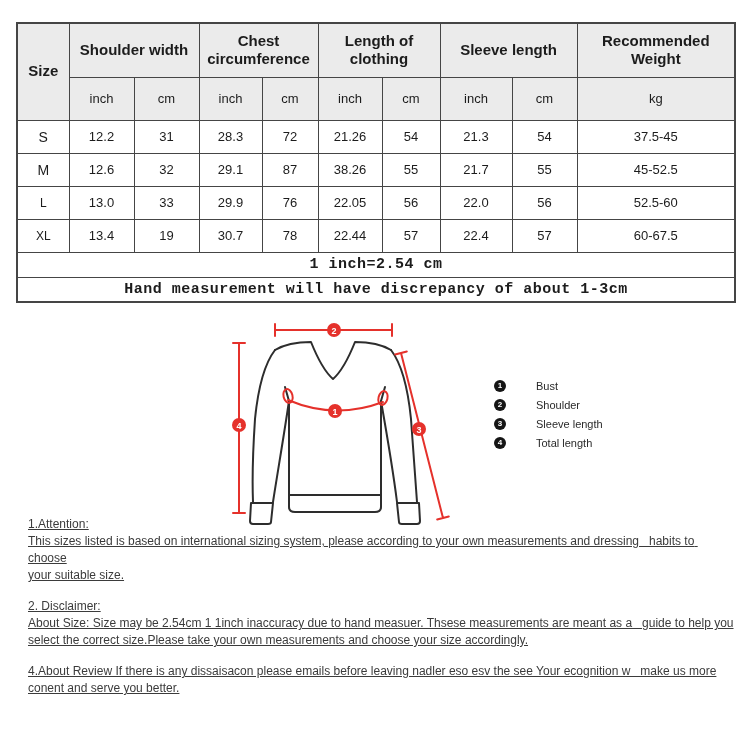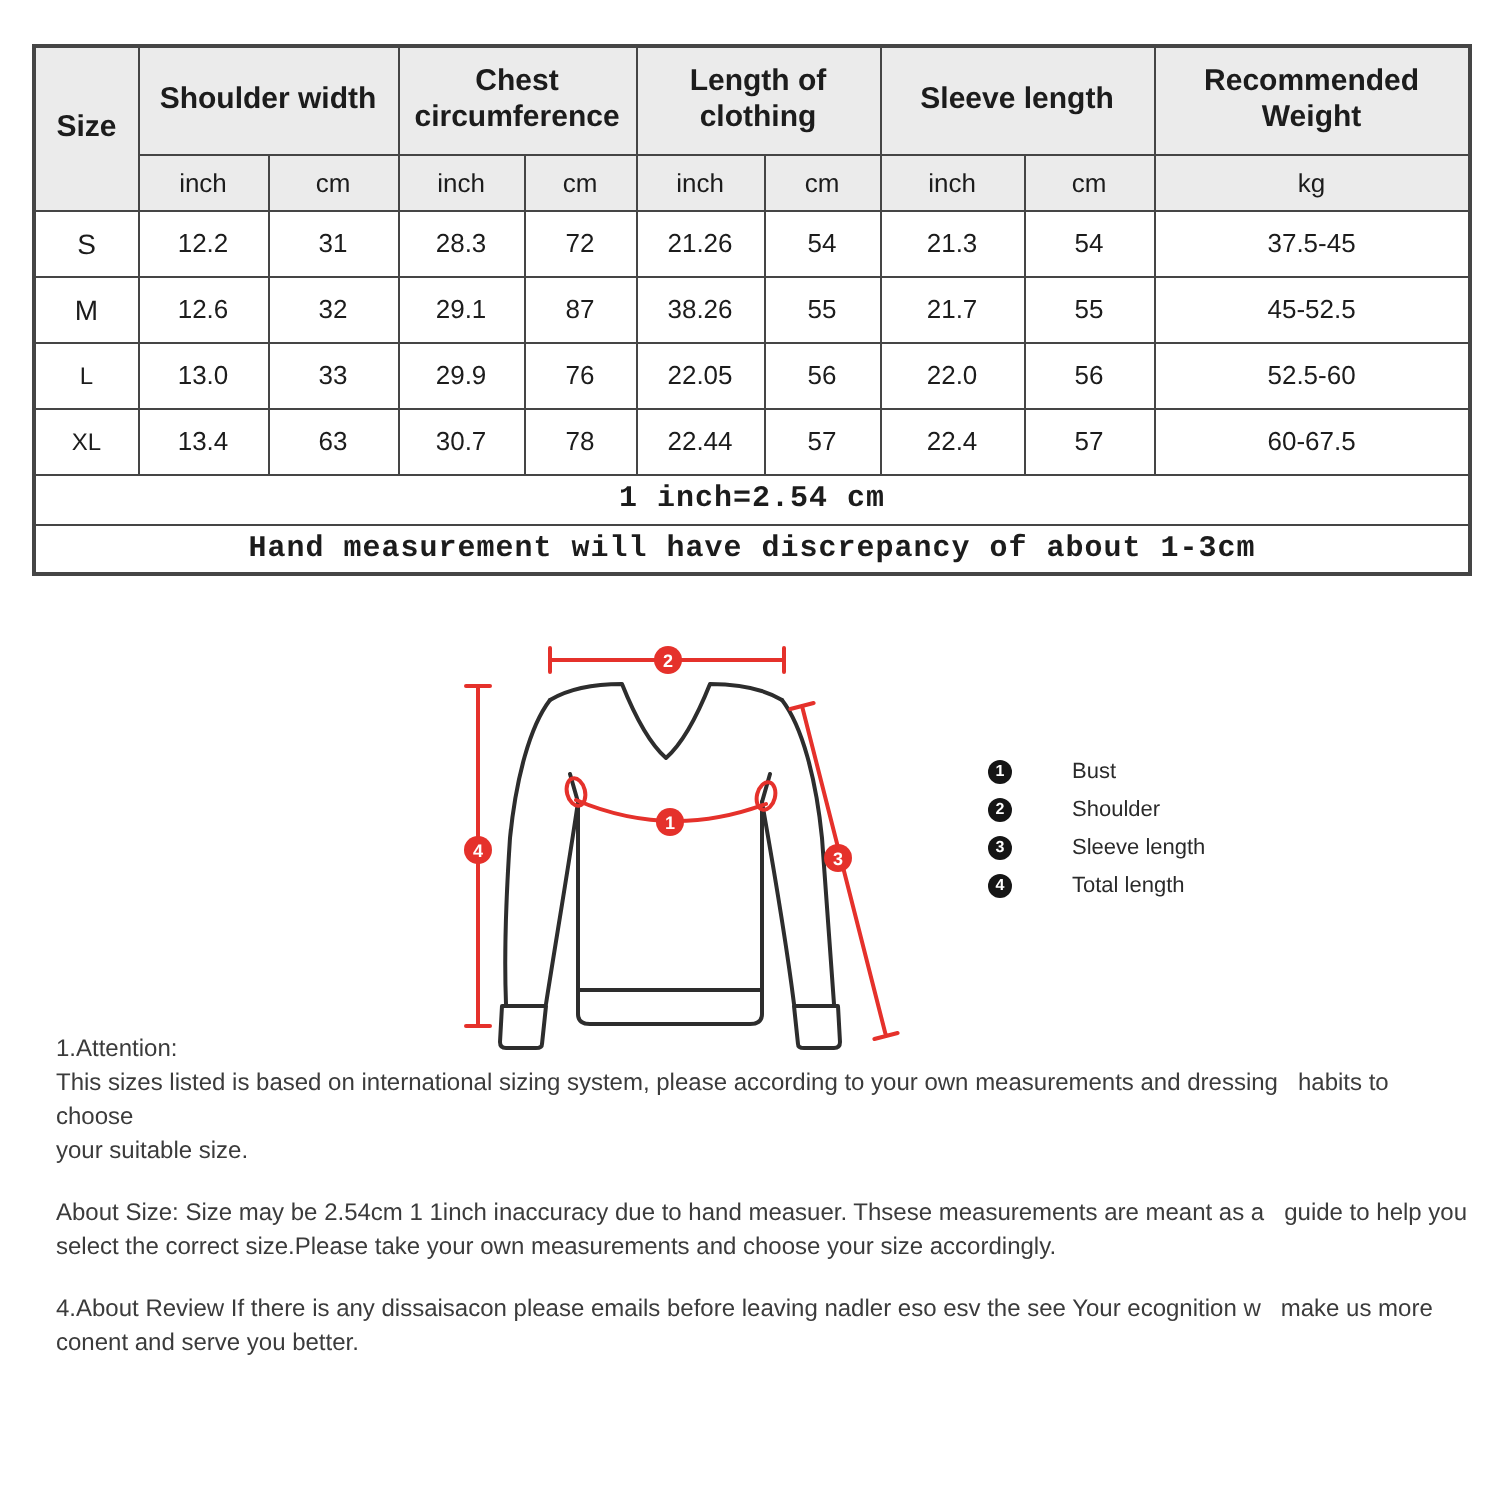--- a/index.html
+++ b/index.html
@@ -13,42 +13,42 @@
   table.size-table {
     position:absolute; left:16px; top:22px; width:718px;
     border-collapse:collapse; table-layout:fixed;
     border:2px solid #454545;
   }
   table.size-table td, table.size-table th {
     border:1px solid #454545; text-align:center; vertical-align:middle;
     color:#1c1c1c; padding:0;
   }
   tr.hdr-group th { height:54px; background:#ebebeb; font-size:15px; font-weight:bold; line-height:1.25; }
-  tr.hdr-units td { height:28px; background:#ebebeb; font-size:13px; font-weight:normal; }
+  tr.hdr-units td { height:43px; background:#ebebeb; font-size:13px; font-weight:normal; }
   tr.data-row td  { height:33px; font-size:13px; background:#fff; }
   tr.data-row td.size-cell { font-size:14px; }
   tr.data-row.small-size td.size-cell { font-size:12px; }
   tr.note-row td {
     height:25px; background:#fff;
     font-family:"Liberation Mono", monospace; font-weight:bold; font-size:15px; letter-spacing:0.5px;
   }
 
   
   .diagram-svg { position:absolute; left:225px; top:315px; }
   .legend { position:absolute; left:494px; top:380px; }
   .legend-item { display:flex; align-items:center; margin-bottom:7px; height:12px; }
   .legend-dot {
     width:12px; height:12px; border-radius:50%; background:#151515; color:#fff;
     font-size:8px; font-weight:bold; line-height:12px; text-align:center; margin-right:6px; flex:0 0 12px;
   }
   .legend-label { font-size:11px; color:#2a2a2a;margin-left:24px; }
 
   
   .notes { position:absolute; left:28px; top:516px; width:706px; font-size:12px; color:#3b3b3b; line-height:17px; }
-  .note-section { margin-bottom:14px; }
+  .note-section { margin-bottom:14px;text-decoration:underline; }
   .note-heading { white-space:pre-wrap; }
   .note-body { white-space:pre-wrap; }
 
   
   .sw-stroke { fill:none; stroke:#2d2d2d; stroke-width:2; stroke-linecap:round; stroke-linejoin:round; }
   .dim { fill:none; stroke:#e5312b; stroke-width:2; stroke-linecap:round; }
   .dim-circle { fill:#e5312b; stroke:none; }
   .dim-num { fill:#ffffff; font-size:9px; font-weight:bold; font-family:"Liberation Sans",sans-serif; text-anchor:middle; }
 </style>
 </head>
@@ -121,21 +121,21 @@
       <td>76</td>
       <td>22.05</td>
       <td>56</td>
       <td>22.0</td>
       <td>56</td>
       <td>52.5-60</td>
     </tr>
     <tr class="data-row small-size">
       <td class="size-cell">XL</td>
       <td>13.4</td>
-      <td>63</td>
+      <td>19</td>
       <td>30.7</td>
       <td>78</td>
       <td>22.44</td>
       <td>57</td>
       <td>22.4</td>
       <td>57</td>
       <td>60-67.5</td>
     </tr>
     <tr class="note-row">
       <td colspan="10">1 inch=2.54 cm</td>
@@ -218,20 +218,21 @@
     </div>
   </div>
 
   <div class="notes">
     <div class="note-section">
       <div class="note-heading">1.Attention:</div>
       <div class="note-body">This sizes listed is based on international sizing system, please according to your own measurements and dressing   habits to choose
 your suitable size.</div>
     </div>
     <div class="note-section">
+      <div class="note-heading">2. Disclaimer:</div>
       <div class="note-body">About Size: Size may be 2.54cm 1 1inch inaccuracy due to hand measuer. Thsese measurements are meant as a   guide to help you
 select the correct size.Please take your own measurements and choose your size accordingly.</div>
     </div>
     <div class="note-section">
       <div class="note-body">4.About Review If there is any dissaisacon please emails before leaving nadler eso esv the see Your ecognition w   make us more
 conent and serve you better.</div>
     </div>
   </div>
 
 </div>

